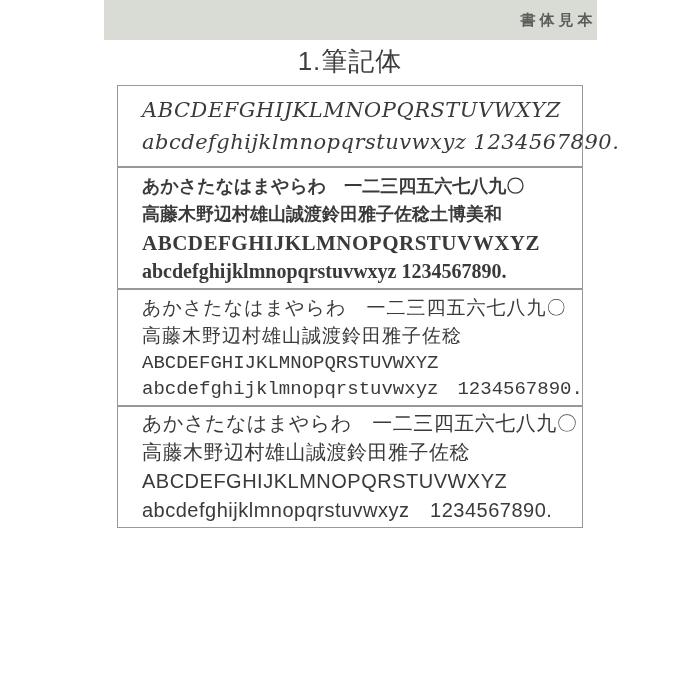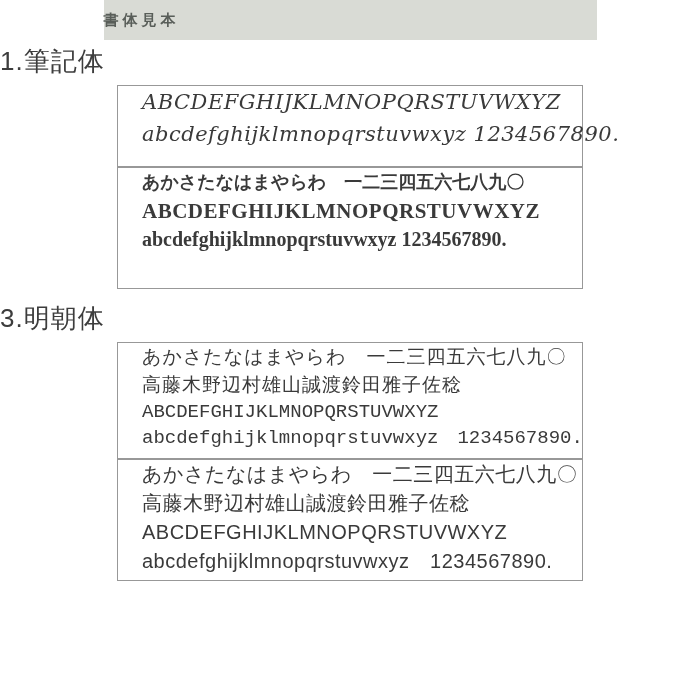--- a/index.html
+++ b/index.html
@@ -19,52 +19,53 @@
     background: #ffffff;
   }
   
   .header-bar {
     width: 493px;
     height: 40px;
     margin: 0 auto;
     background: #d9dbd5;
     display: flex;
     align-items: center;
-    justify-content: flex-start;
+    justify-content: flex-end;
   }
   .header-title {
     font-size: 15px;
     font-weight: 700;
     letter-spacing: 4px;
     color: #595e59;
     font-family: "Liberation Sans", sans-serif;
   }
   
   h2.section-heading {
     margin: 14px 0 9px 0;
-    text-align: left;
+    text-align: center;
     font-family: "Liberation Sans", sans-serif;
     font-weight: 400;
     font-size: 26px;
     line-height: 30px;
     letter-spacing: 1px;
     color: #3d3d3d;
   }
   section:first-of-type h2.section-heading {
     margin-top: 6px;
   }
   
   .sample-box {
     width: 466px;
     margin: 0 auto;
     border: 1px solid #989898;
     box-sizing: border-box;
     padding-left: 24px;
     display: flex;
     flex-direction: column;
+    justify-content: center;
     background: #ffffff;
   }
   .ln {
     white-space: pre;
     color: #3a3a3a;
     text-align: left;
   }
   
   .sec-script .sample-box { height: 82px; }
   .sec-script .ln {
@@ -136,27 +137,27 @@
     <h2 class="section-heading">1.筆記体</h2>
     <div class="sample-box">
       <div class="ln ln-0">ABCDEFGHIJKLMNOPQRSTUVWXYZ</div>
       <div class="ln ln-1">abcdefghijklmnopqrstuvwxyz 1234567890.</div>
     </div>
   </section>
 
   <section class="sec-kaisho">
     <div class="sample-box">
       <div class="ln ln-0">あかさたなはまやらわ　一二三四五六七八九〇</div>
+      <div class="ln ln-1">高藤木野辺村雄山誠渡鈴田雅子佐稔土博美和</div>
       <div class="ln ln-2">ABCDEFGHIJKLMNOPQRSTUVWXYZ</div>
       <div class="ln ln-3">abcdefghijklmnopqrstuvwxyz 1234567890.</div>
     </div>
   </section>
 
   <section class="sec-mincho">
-    <h2 class="section-heading">3.明朝体</h2>
     <div class="sample-box">
       <div class="ln ln-0">あかさたなはまやらわ　一二三四五六七八九〇</div>
       <div class="ln ln-1">高藤木野辺村雄山誠渡鈴田雅子佐稔</div>
       <div class="ln ln-2">ABCDEFGHIJKLMNOPQRSTUVWXYZ</div>
       <div class="ln ln-3">abcdefghijklmnopqrstuvwxyz　1234567890.</div>
     </div>
   </section>
 
   <section class="sec-marugothic">
     <div class="sample-box">

